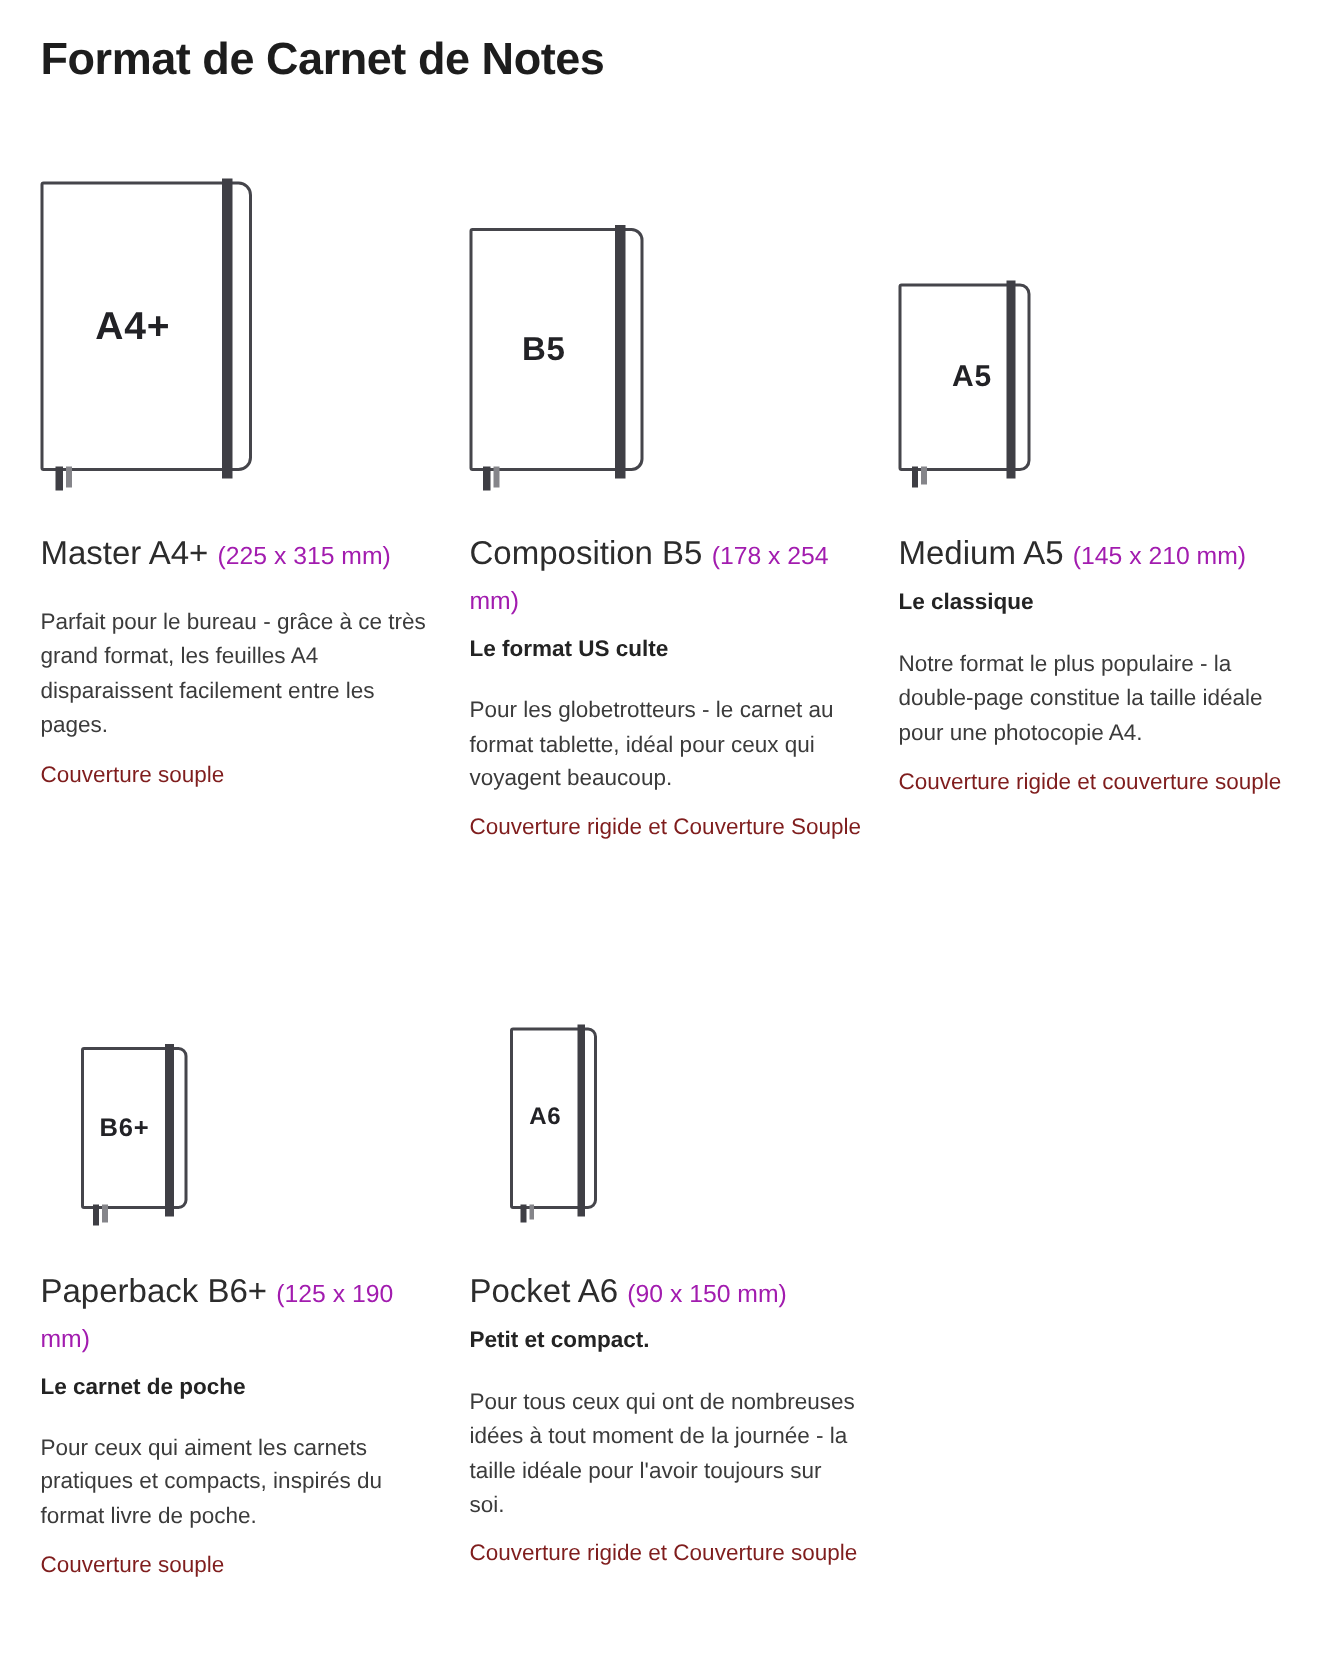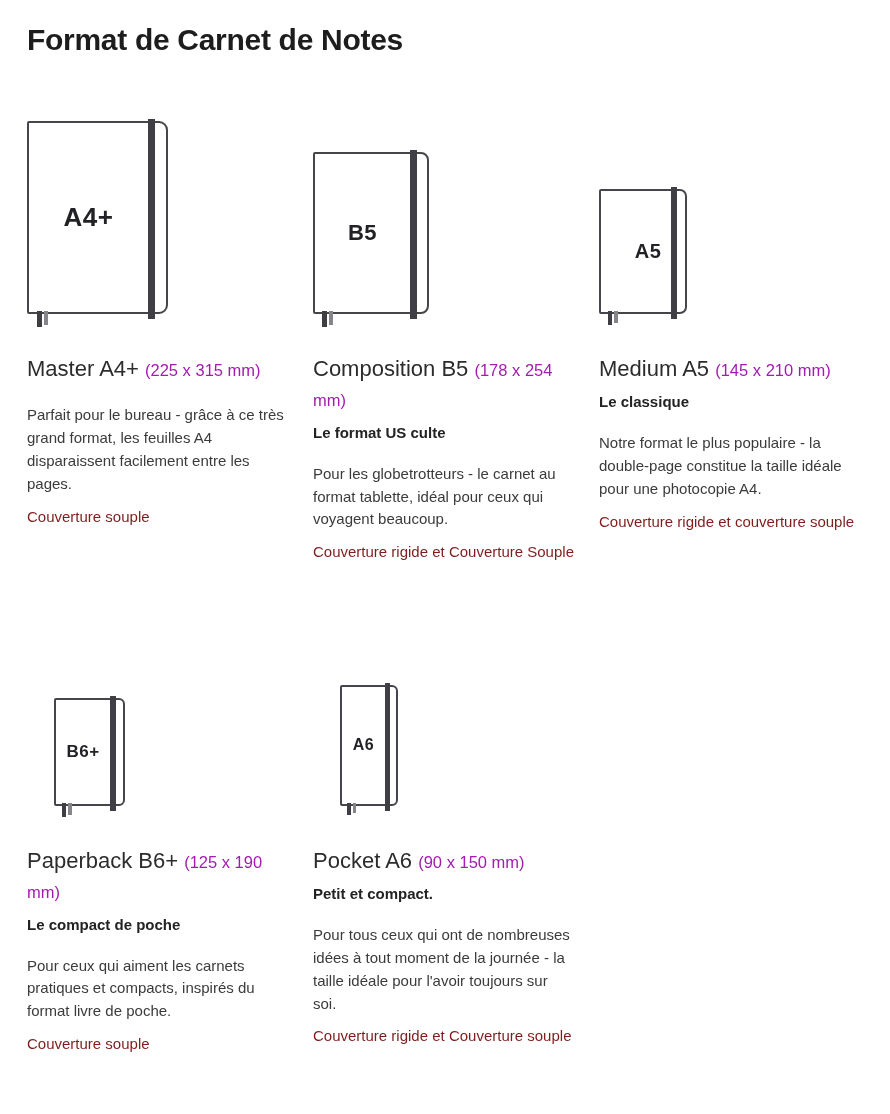--- a/index.html
+++ b/index.html
@@ -210,21 +210,21 @@
         <div class="notebook size-b6p">
           <span class="band"></span>
           <span class="face">
               <span class="nb-label">B6+</span>
             </span>
           <span class="ribbon r1"></span>
           <span class="ribbon r2"></span>
         </div>
       </div>
       <h2 class="card-title"><span>Paperback B6+</span> <span class="dims">(125 x 190 mm)</span></h2>
-      <p class="tagline">Le compact de poche</p>
+      <p class="tagline">Le carnet de poche</p>
       <p class="desc">Pour ceux qui aiment les carnets pratiques et compacts, inspirés du format livre de poche.</p>
       <p class="covers">Couverture souple</p>
     </section>
 
     <section class="card">
       <div class="nb-area">
         <div class="notebook size-a6">
           <span class="band"></span>
           <span class="face">
               <span class="nb-label">A6</span>

